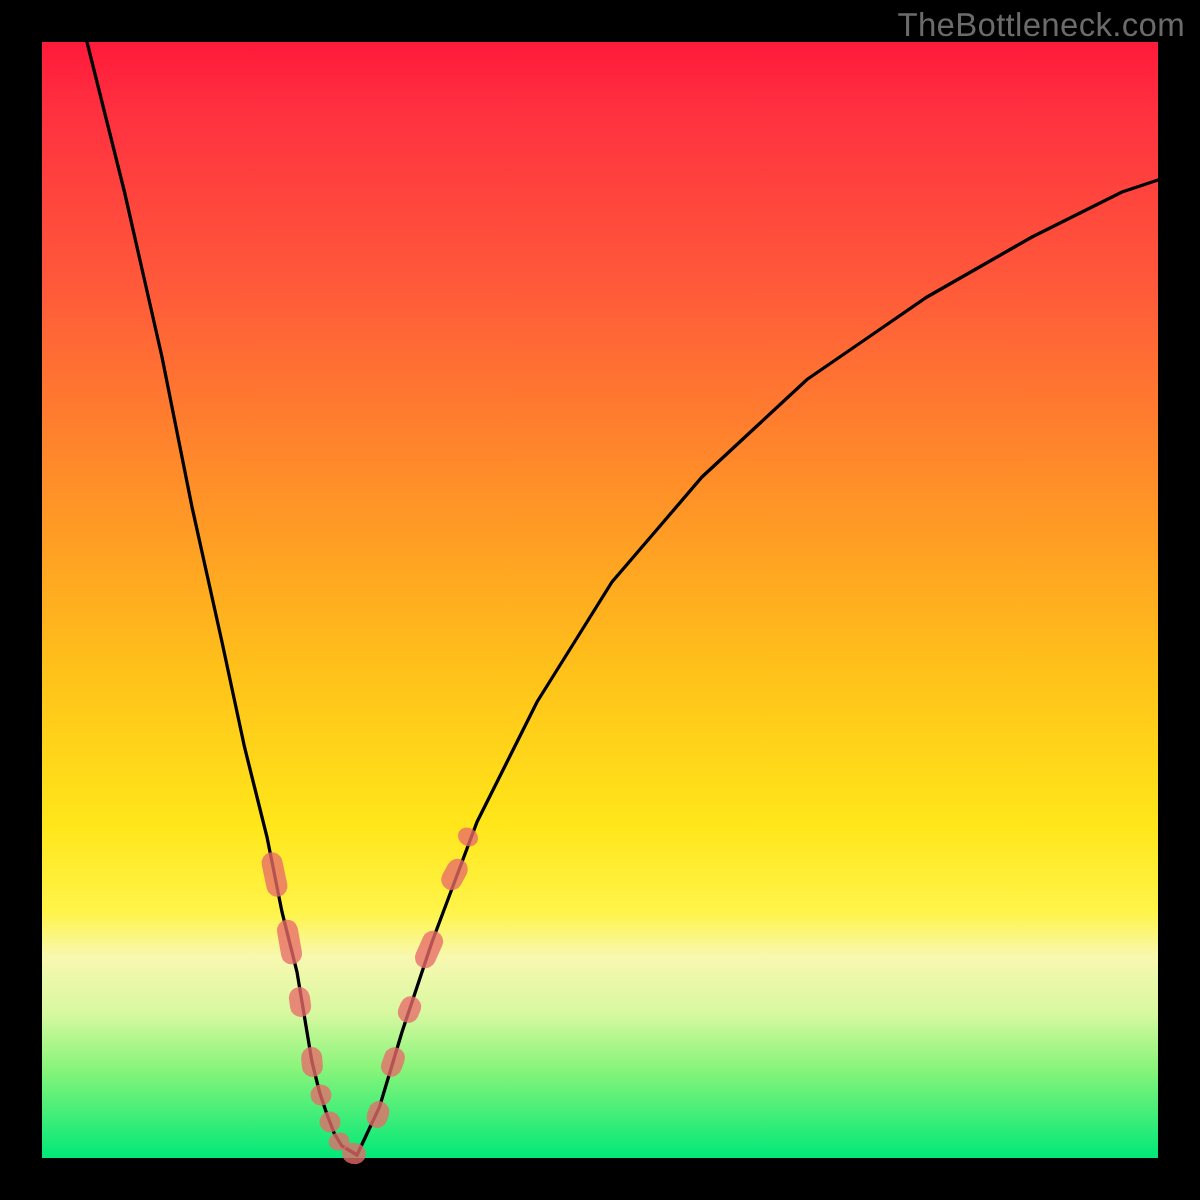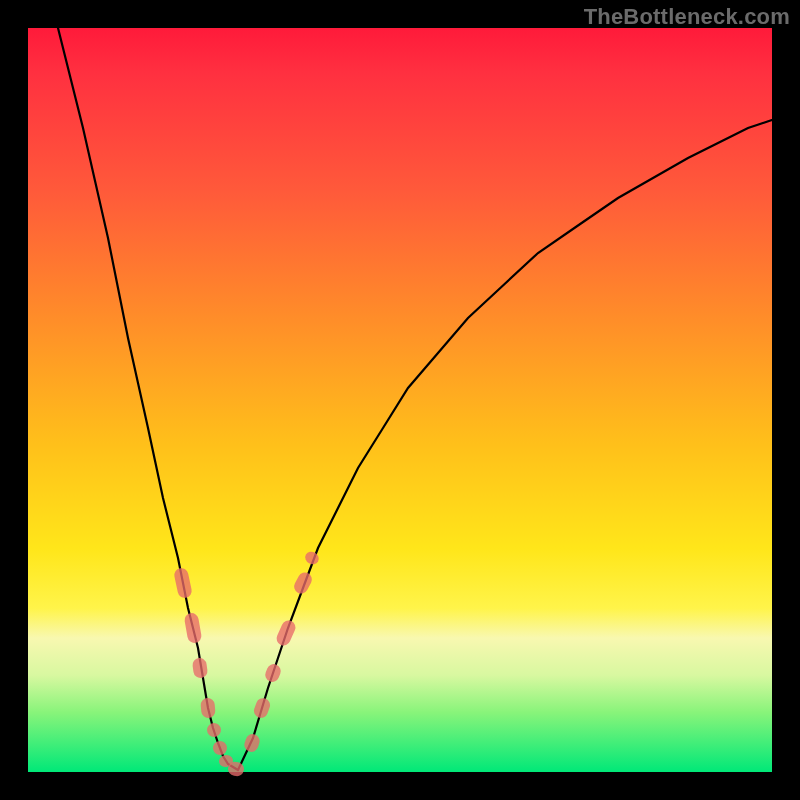--- a/index.html
+++ b/index.html
@@ -31,21 +31,21 @@
       #00e878 100%
     );
   }
   .watermark {
     position: absolute;
     top: 4px;
     right: 10px;
     color: #6b6b6b;
     font-size: 22px;
     letter-spacing: 0.2px;
-    font-weight: 700;
+    font-weight: 400;
     user-select: none;
   }
   svg.curves {
     position: absolute;
     left: 0;
     top: 0;
     width: 744px;
     height: 744px;
     overflow: visible;
   }

